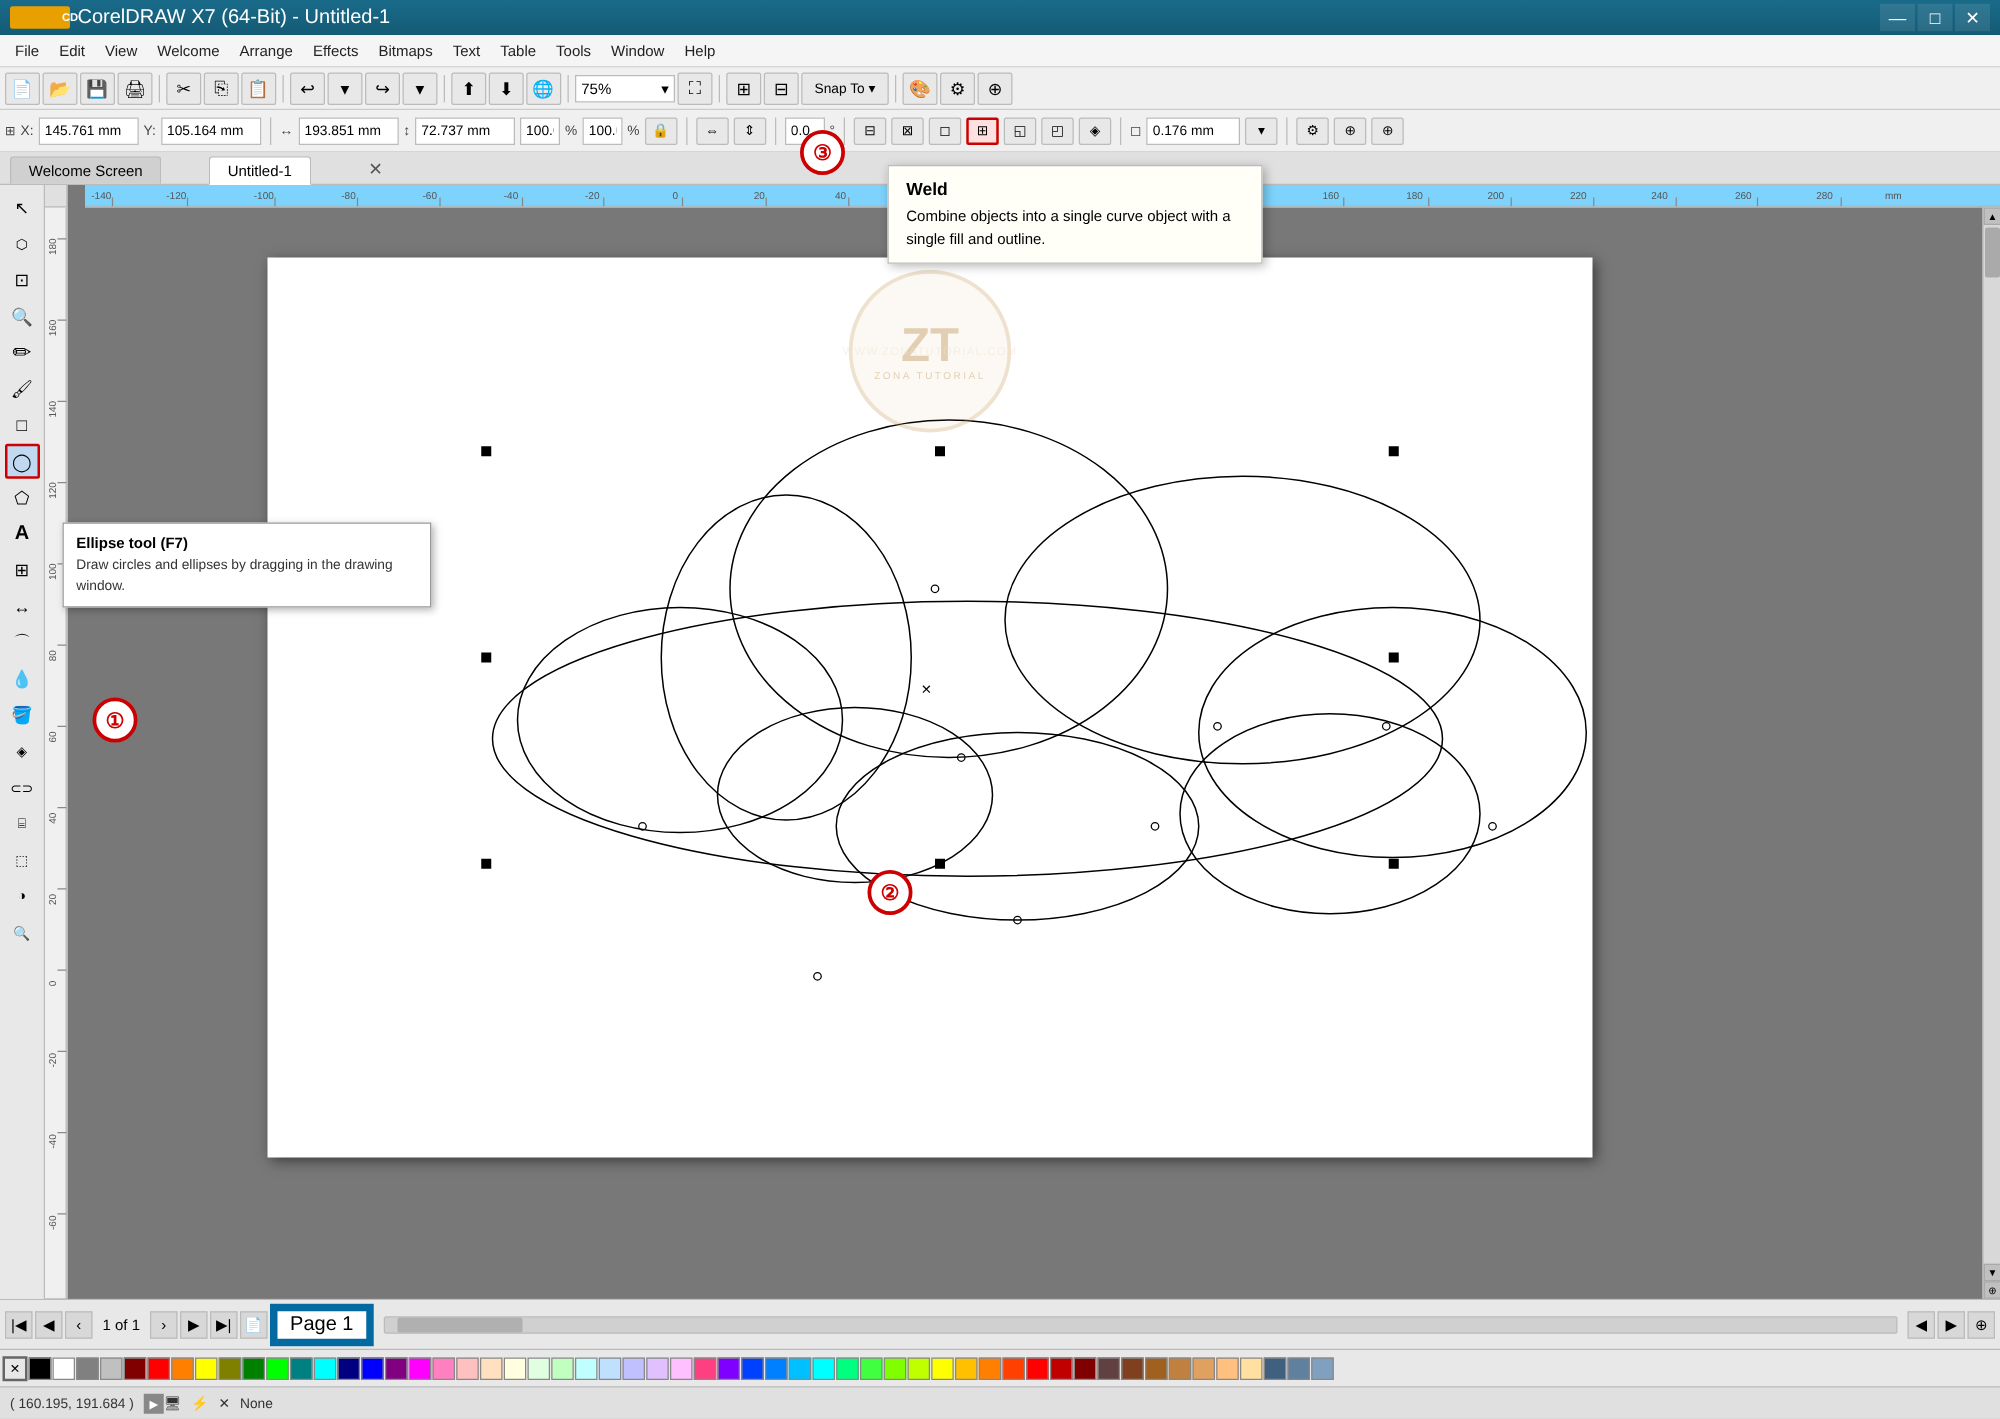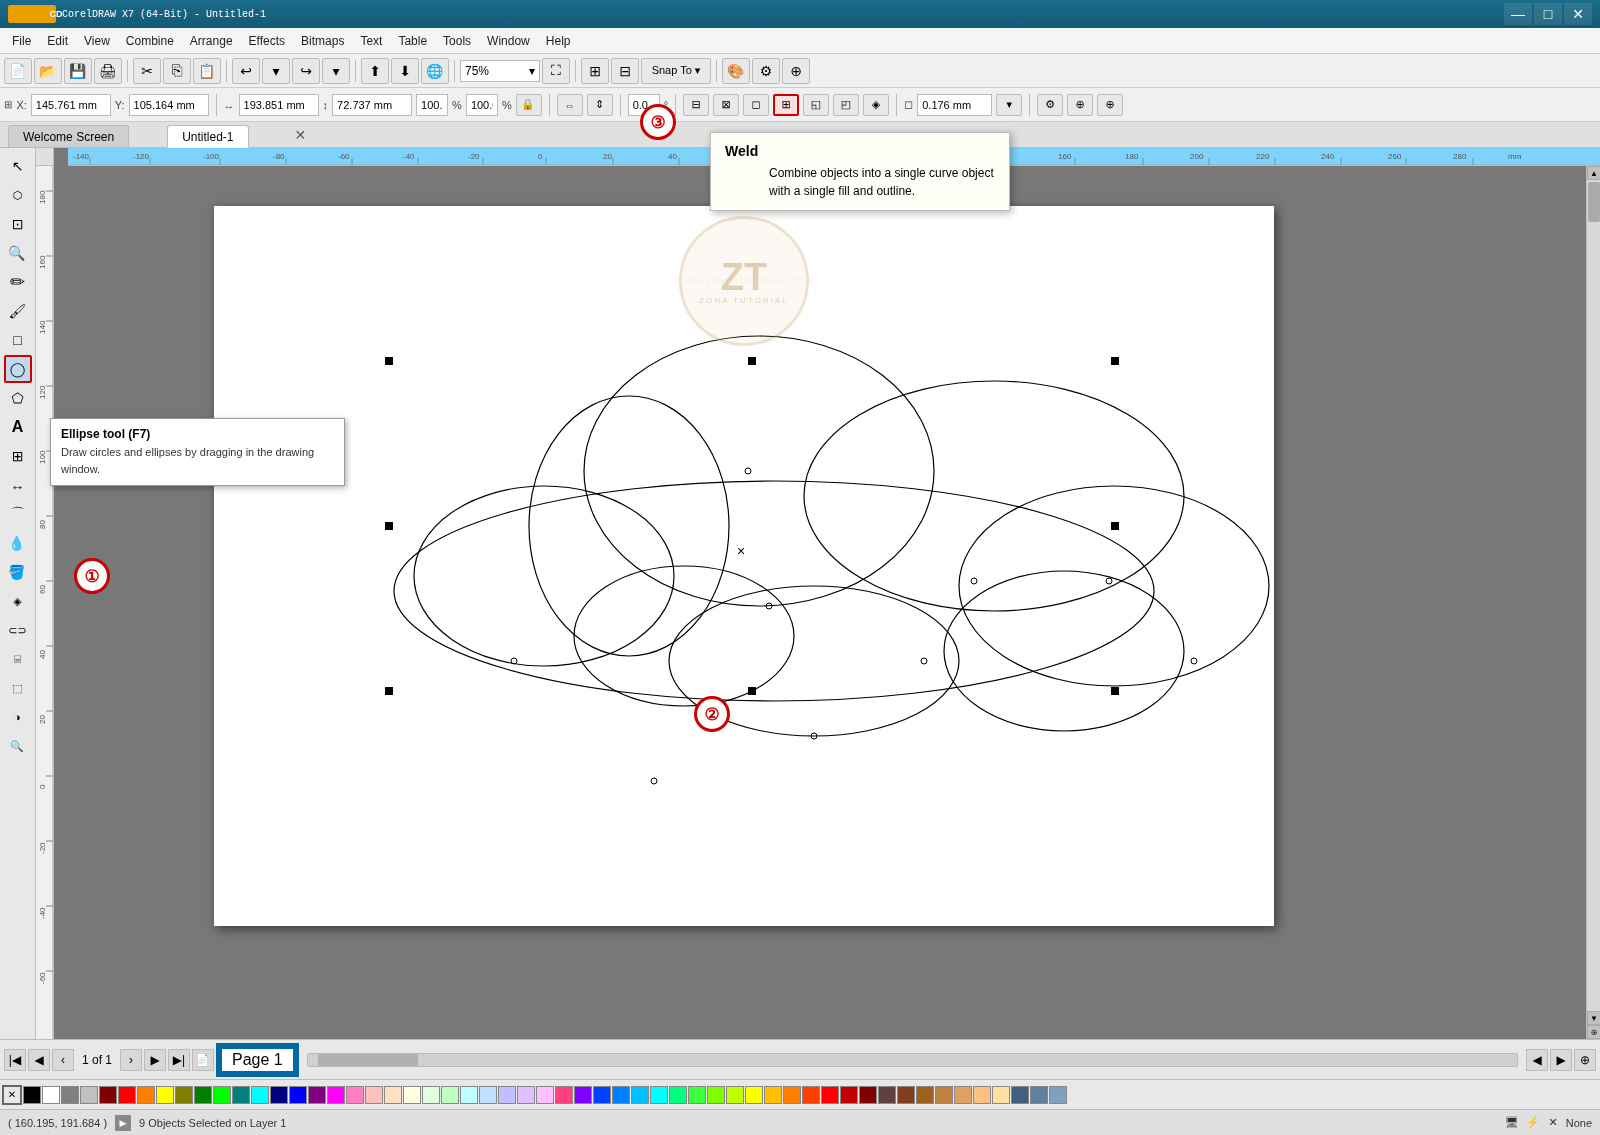--- a/index.html
+++ b/index.html
@@ -15,21 +15,21 @@
       color: white;
     }
     #titlebar .app-icon {
       width: 40px; height: 18px;
       background: #e8a000;
       border-radius: 2px;
       margin-right: 6px;
       display: flex; align-items: center; justify-content: center;
       font-weight: bold; font-size: 9px; color: white; padding-left: 48px;
     }
-    #titlebar .title-text { font-size: 10px; flex: 1; font-family: Liberation Mono, monospace; }
+    #titlebar .title-text { font-size: 16px; flex: 1; }
     #titlebar .win-controls { display: flex; gap: 2px; }
     #titlebar .win-btn {
       width: 28px; height: 22px;
       background: rgba(255,255,255,0.1);
       border: none; color: white; cursor: pointer;
       display: flex; align-items: center; justify-content: center;
       font-size: 14px;
     }
 
     
@@ -313,21 +313,21 @@
     <button class="win-btn">—</button>
     <button class="win-btn">□</button>
     <button class="win-btn close">✕</button>
   </div>
 </div>
 
 <div id="menubar">
   <div class="menu-item">File</div>
   <div class="menu-item">Edit</div>
   <div class="menu-item">View</div>
-  <div class="menu-item">Combine</div>
+  <div class="menu-item">Welcome</div>
   <div class="menu-item">Arrange</div>
   <div class="menu-item">Effects</div>
   <div class="menu-item">Bitmaps</div>
   <div class="menu-item">Text</div>
   <div class="menu-item">Table</div>
   <div class="menu-item">Tools</div>
   <div class="menu-item">Window</div>
   <div class="menu-item">Help</div>
 </div>
 
@@ -604,21 +604,21 @@
       </div>
       <div class="sv-btn">▼</div>
       <div class="sv-btn">⊕</div>
     </div>
 
   </div>
 </div>
 
 <div id="weld-tooltip" style="position:fixed; top:132px; left:710px; background:#fffff8; border:1px solid #bbb; padding:10px 14px; box-shadow:2px 2px 8px rgba(0,0,0,0.3); z-index:500; width:300px;">
   <div class="tt-title" style="font-weight:bold; font-size:14px; margin-bottom:5px;">Weld</div>
-  <div class="tt-body" style="font-size:12px; line-height:1.5;margin-left:44px;">Combine objects into a single curve object with a single fill and outline.</div>
+  <div class="tt-body" style="font-size:12px; line-height:1.5;">Combine objects into a single curve object with a single fill and outline.</div>
 </div>
 
 <div id="ellipse-tooltip" style="position:fixed; top:418px; left:38px; background:white; border:1px solid #999; padding:8px 10px; box-shadow:2px 2px 6px rgba(0,0,0,0.3); z-index:500; width:295px;">
   <div class="tt-title" style="font-weight:bold; font-size:12px; margin-bottom:3px;">Ellipse tool (F7)</div>
   <div class="tt-body" style="font-size:11px; line-height:1.5; color:#333;">Draw circles and ellipses by dragging in the drawing window.</div>
 </div>
 
 <div style="position:fixed; top:104px; left:640px; width:36px; height:36px; border-radius:50%; background:white; border:3px solid #cc0000; display:flex; align-items:center; justify-content:center; font-size:17px; font-weight:bold; color:#cc0000; z-index:600;">③</div>
 
 <div id="bottombar" style="height:40px; background:#e8e8e8; border-top:1px solid #bbb; display:flex; align-items:center; padding:0 4px; gap:2px;">
@@ -696,20 +696,19 @@
   <div class="color-swatch" style="background:#ffc080;"></div>
   <div class="color-swatch" style="background:#ffe0a0;"></div>
   <div class="color-swatch" style="background:#406080;"></div>
   <div class="color-swatch" style="background:#6080a0;"></div>
   <div class="color-swatch" style="background:#80a0c0;"></div>
 </div>
 
 <div id="statusbar" style="height:26px; background:#e0e0e0; border-top:1px solid #bbb; display:flex; align-items:center; padding:0 8px; font-size:11px;">
   <span style="margin-right:8px;">( 160.195, 191.684 )</span>
   <button style="width:16px; height:16px; background:#888; border:none; color:white; font-size:9px; cursor:pointer; display:flex; align-items:center; justify-content:center;">▶</button>
-  <span class="status-left" style="flex:1; margin-left:8px;">9 Objects Selected on Layer 1</span>
   <div class="status-right" style="display:flex; align-items:center; gap:8px;">
     <span>🖥</span>
     <span>⚡</span>
     <span>✕</span>
     <span>None</span>
   </div>
 </div>
 
 </body></html>

